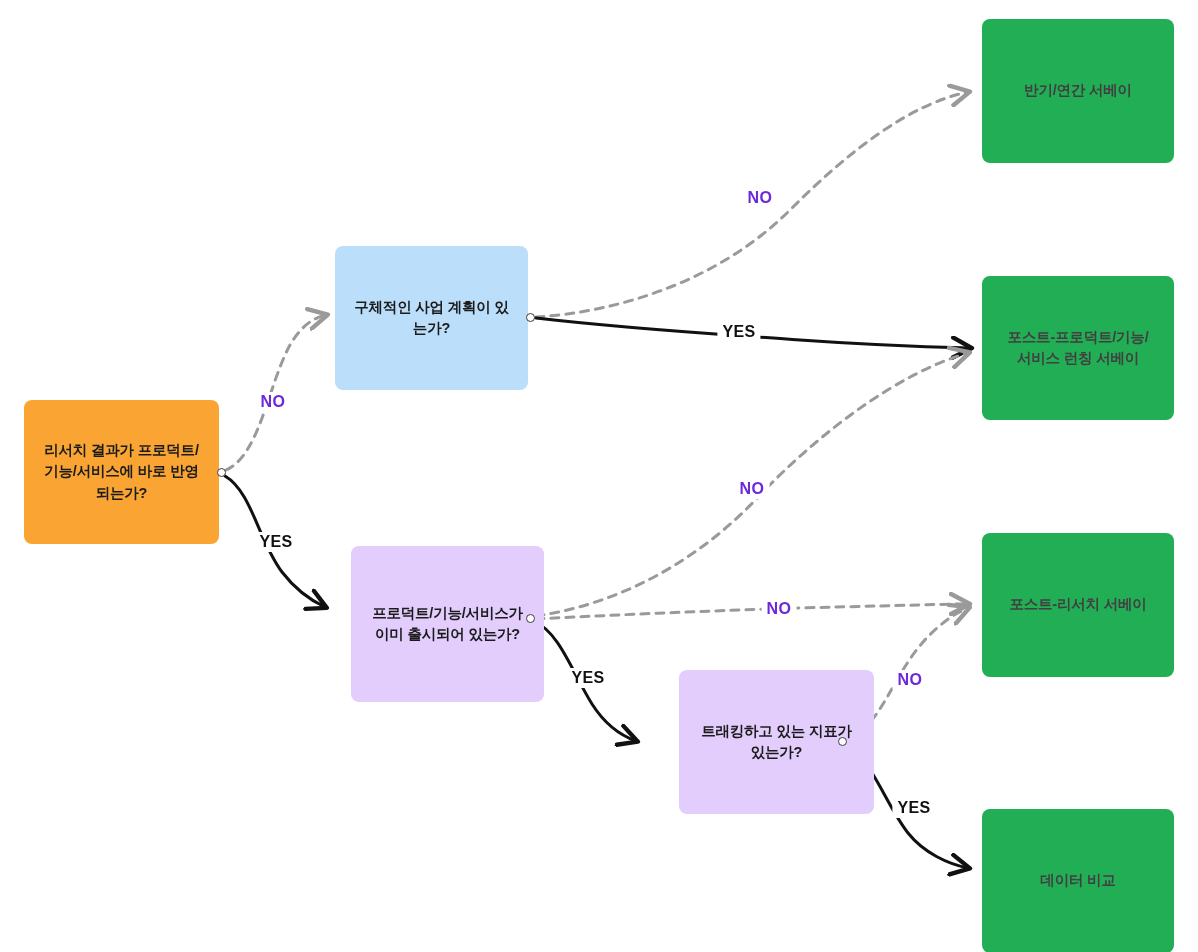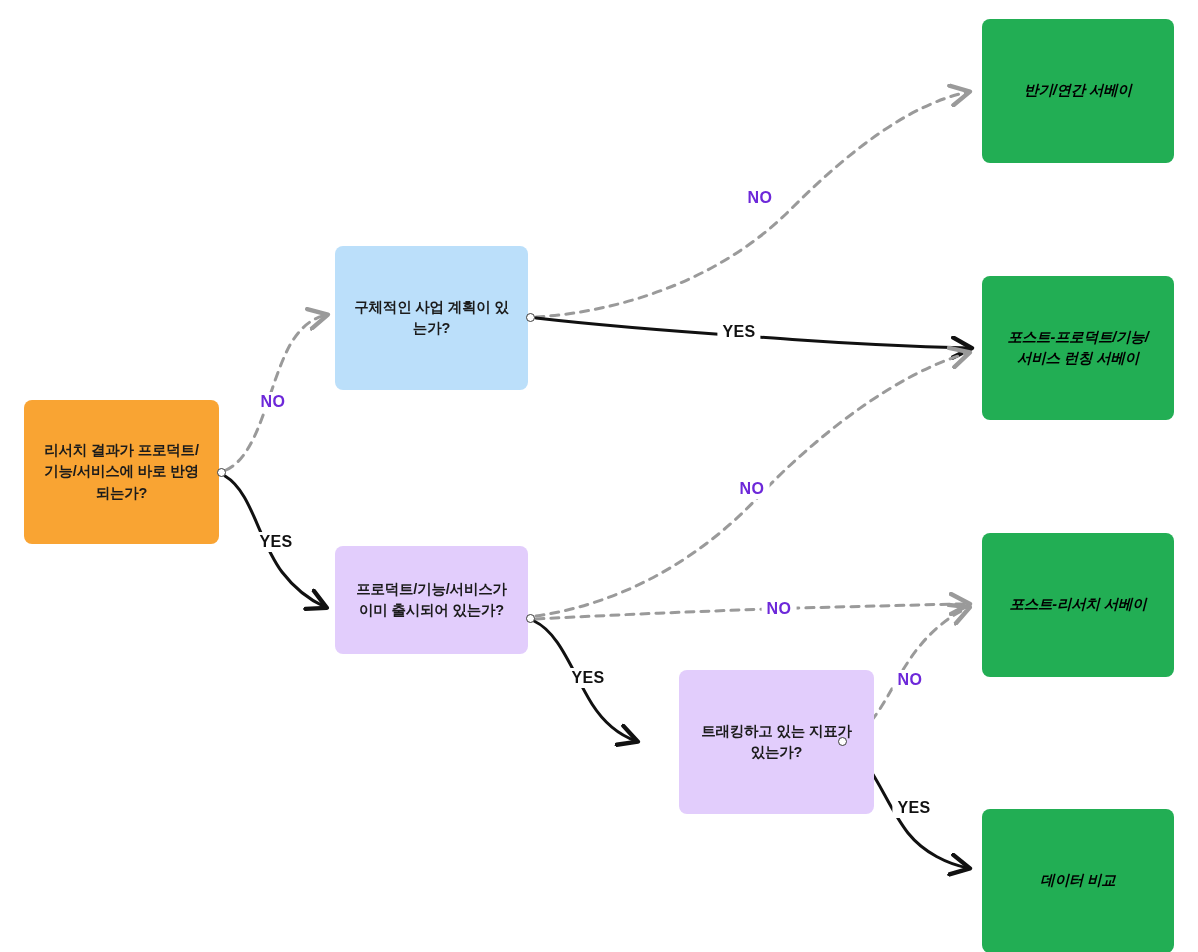--- a/index.html
+++ b/index.html
@@ -50,23 +50,22 @@
     color: #1b1b1b;
     font-size: 14.5px;
   }
   .node-decision-purple {
     background: #E2CDFC;
     color: #1b1b1b;
     font-size: 14.5px;
   }
   .node-result {
     background: #22AE54;
-    color: #000000;
+    color: #404040;
     font-size: 14.5px;
-    font-style: italic;
   }
   .edge-label {
     position: absolute;
     transform: translate(-50%, -50%);
     font-size: 16px;
     font-weight: bold;
     letter-spacing: 0.4px;
     background: #ffffff;
     padding: 1px 5px;
   }
@@ -118,21 +117,21 @@
     <path d="M 846,745 C 874,762 884,802 908,833 C 924,853 948,864 968,868" fill="none" stroke="#111111" stroke-width="3" stroke-linecap="round" marker-end="url(#arrow-solid)"></path>
   </svg>
 
   <div class="node node-decision-start" style="left:24px; top:400px; width:195px; height:144px;">리서치 결과가 프로덕트/
 기능/서비스에 바로 반영
 되는가?</div>
 
   <div class="node node-decision-blue" style="left:335px; top:246px; width:193px; height:144px;">구체적인 사업 계획이 있
 는가?</div>
 
-  <div class="node node-decision-purple" style="left:335px; top:546px; width:193px; height:108px;">프로덕트/기능/서비스가
+  <div class="node node-decision-purple" style="left:351px; top:546px; width:193px; height:156px;">프로덕트/기능/서비스가
 이미 출시되어 있는가?</div>
 
   <div class="node node-decision-purple" style="left:679px; top:670px; width:195px; height:144px;">트래킹하고 있는 지표가
 있는가?</div>
 
   <div class="node node-result" style="left:982px; top:19px; width:192px; height:144px;">반기/연간 서베이</div>
 
   <div class="node node-result" style="left:982px; top:276px; width:192px; height:144px;">포스트-프로덕트/기능/
 서비스 런칭 서베이</div>
 

